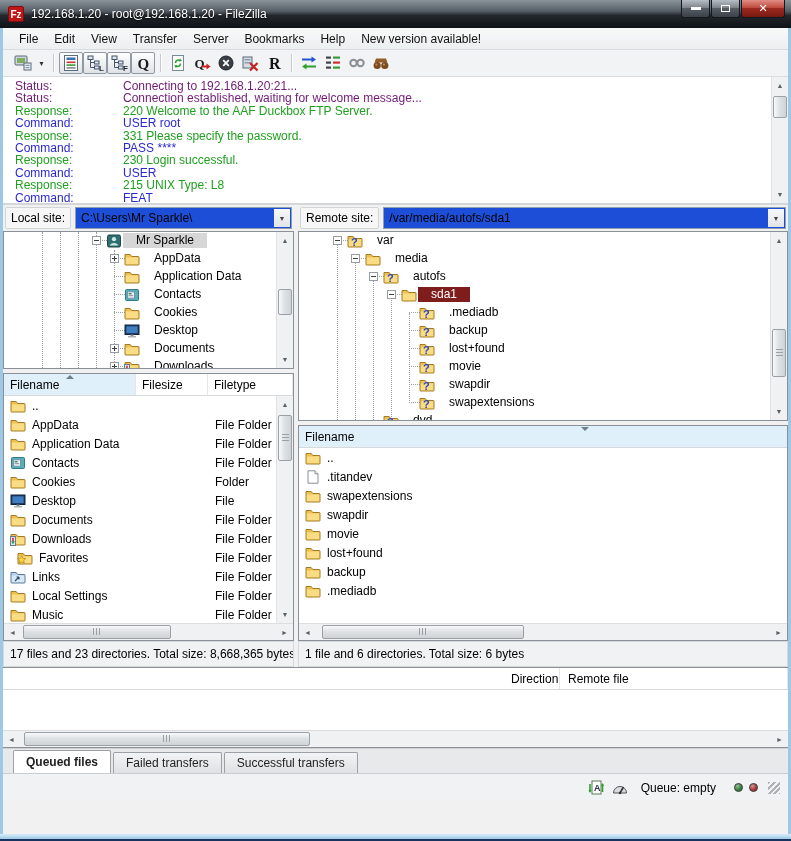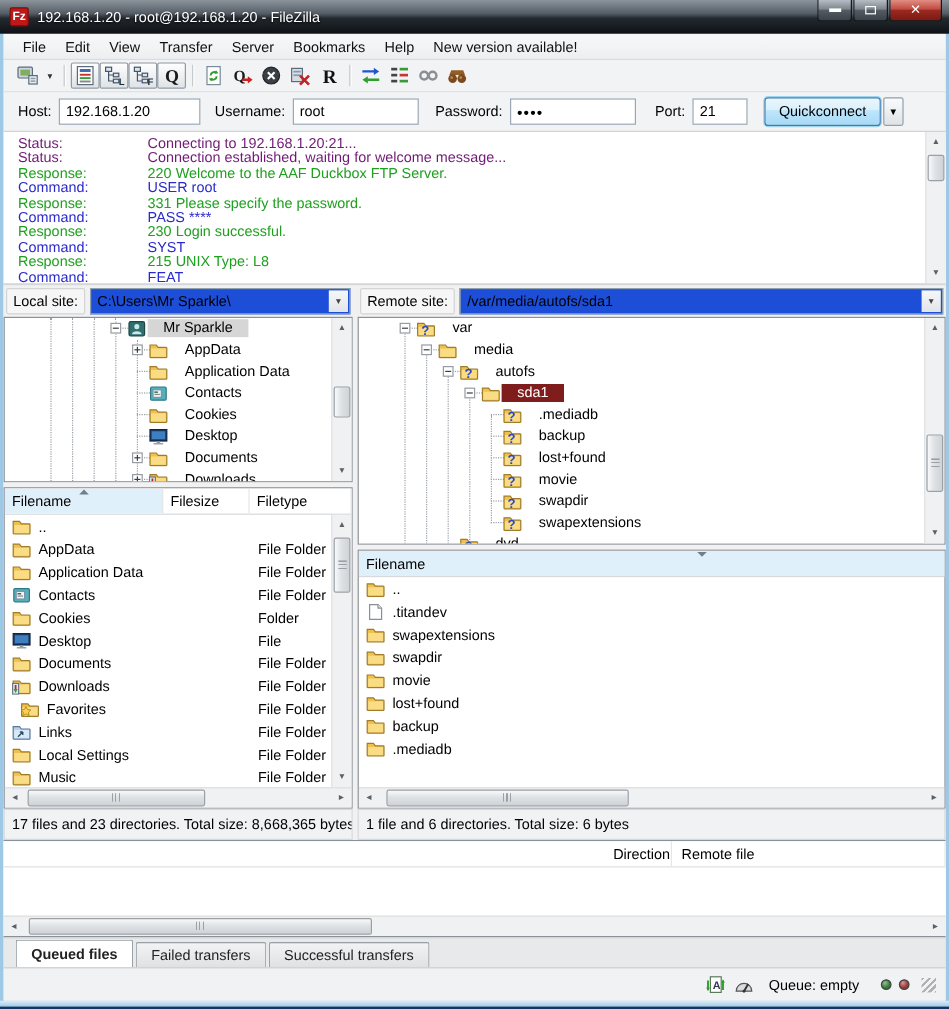--- a/index.html
+++ b/index.html
@@ -253,34 +253,20 @@
           <svg width="18" height="18" viewBox="0 0 18 18" xmlns="http://www.w3.org/2000/svg">
             <path d="M4 4.5h10l1.5 4h-13z" fill="#935c28"></path>
             <circle cx="5.2" cy="11.5" r="3.6" fill="#7a4a1e"></circle>
             <circle cx="12.8" cy="11.5" r="3.6" fill="#7a4a1e"></circle>
             <circle cx="4.4" cy="10.7" r="1.1" fill="#b98a55"></circle>
             <circle cx="12" cy="10.7" r="1.1" fill="#b98a55"></circle>
           </svg>
         </span>
       </div>
 
-    <div class="quickbar">
-      <span class="qlabel">Host:</span>
-      <input class="qinput" id="host-input" style="width: 118px;" value="192.168.1.20">
-      <span class="qlabel" style="margin-left:12px">Username:</span>
-      <input class="qinput" style="width: 105px;" value="root">
-      <span class="qlabel" style="margin-left:14px">Password:</span>
-      <input class="qinput" id="pass-input" style="width: 105px;" value="••••">
-      <span class="qlabel" style="margin-left:16px">Port:</span>
-      <input class="qinput" style="width: 46px;" value="21">
-      <button class="qbtn">Quickconnect</button>
-      <span class="qbtn-drop">
-          <span>▼</span>
-        </span>
-    </div>
 
     <div class="logpane">
       <div class="loglines" id="log">
           <div class="logline c-status">
             <span class="loglabel">Status:</span>
             <span class="logtext">Connecting to 192.168.1.20:21...</span>
           </div>
           <div class="logline c-status">
             <span class="loglabel">Status:</span>
             <span class="logtext">Connection established, waiting for welcome message...</span>
@@ -300,21 +286,21 @@
           <div class="logline c-command">
             <span class="loglabel">Command:</span>
             <span class="logtext">PASS ****</span>
           </div>
           <div class="logline c-response">
             <span class="loglabel">Response:</span>
             <span class="logtext">230 Login successful.</span>
           </div>
           <div class="logline c-command">
             <span class="loglabel">Command:</span>
-            <span class="logtext">SYST</span>
+            <span class="logtext">USER</span>
           </div>
           <div class="logline c-response">
             <span class="loglabel">Response:</span>
             <span class="logtext">215 UNIX Type: L8</span>
           </div>
           <div class="logline c-command">
             <span class="loglabel">Command:</span>
             <span class="logtext">FEAT</span>
           </div>
         </div>

